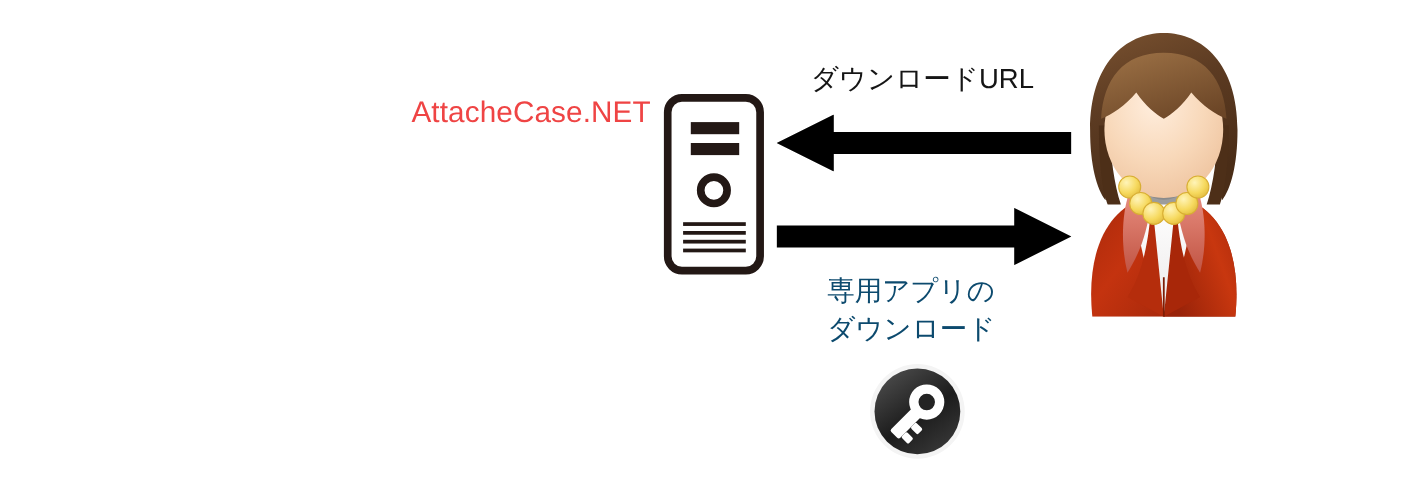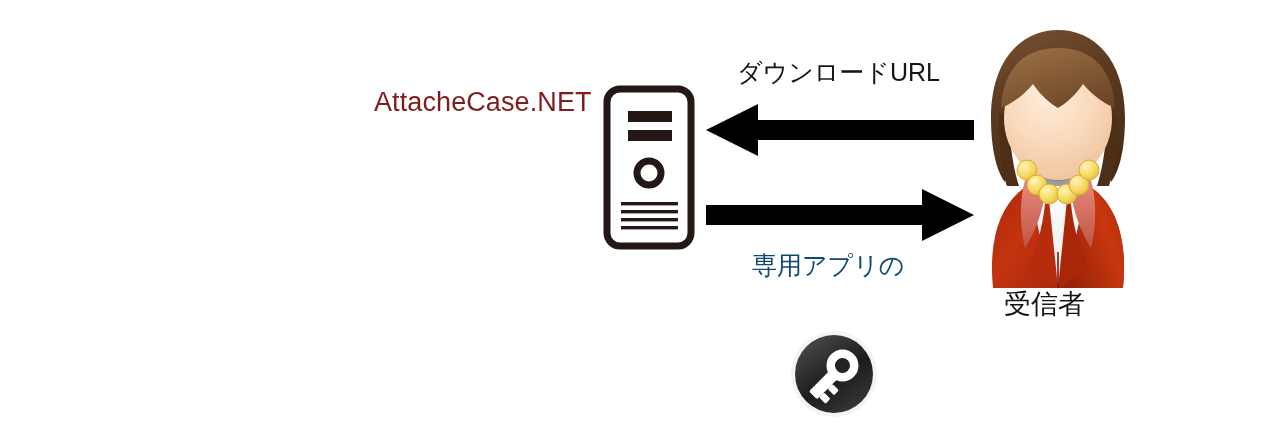--- a/index.html
+++ b/index.html
@@ -21,21 +21,21 @@
     position: absolute;
     color: #1a1a1a;
     white-space: pre;
     line-height: 1.22;
   }
   #server-label {
     left: 374px;
     top: 86px;
     font-size: 27px;
     letter-spacing: 0.1px;
-    color: #7f1d1d;
+    color: #ef4444;
   }
   #arrow-top-label {
     left: 737px;
     top: 57px;
     font-size: 25px;
     color: #151515;
   }
   #arrow-bottom-label {
     left: 752px;
     top: 248px;
@@ -106,21 +106,21 @@
     <div class="label" id="arrow-top-label">ダウンロードURL</div>
     <svg class="arrow-svg" id="arrow-download-url" viewBox="0 0 268 52">
       <polygon points="0,26 52,0 52,16 268,16 268,36 52,36 52,52" fill="#000000"></polygon>
     </svg>
   </div>
 
   <div>
     <svg class="arrow-svg" id="arrow-app-download" viewBox="0 0 268 52">
       <polygon points="268,26 216,0 216,16 0,16 0,36 216,36 216,52" fill="#000000"></polygon>
     </svg>
-    <div class="label" id="arrow-bottom-label"><span>専用アプリの</span><br></div>
+    <div class="label" id="arrow-bottom-label"><span>専用アプリの</span><br><span>ダウンロード</span></div>
   </div>
 
   <svg id="person-figure" viewBox="0 0 190 266">
     <defs>
       <linearGradient id="gHair" x1="0" y1="0" x2="0.35" y2="1">
         <stop offset="0%" stop-color="#7a5230"></stop>
         <stop offset="45%" stop-color="#5c3b22"></stop>
         <stop offset="100%" stop-color="#4a2d17"></stop>
       </linearGradient>
       <linearGradient id="gHairHi" x1="0.2" y1="0" x2="0.8" y2="1">
@@ -189,21 +189,20 @@
     <g>
       <circle cx="64" cy="148" r="10" fill="url(#gBead)" stroke="#d8ae33" stroke-width="1"></circle>
       <circle cx="74" cy="163" r="10" fill="url(#gBead)" stroke="#d8ae33" stroke-width="1"></circle>
       <circle cx="86" cy="172" r="10" fill="url(#gBead)" stroke="#d8ae33" stroke-width="1"></circle>
       <circle cx="104" cy="172" r="10" fill="url(#gBead)" stroke="#d8ae33" stroke-width="1"></circle>
       <circle cx="116" cy="163" r="10" fill="url(#gBead)" stroke="#d8ae33" stroke-width="1"></circle>
       <circle cx="126" cy="148" r="10" fill="url(#gBead)" stroke="#d8ae33" stroke-width="1"></circle>
     </g>
   </svg>
 
-  <div class="label" id="person-label">受信者</div>
 
   <svg id="key-badge" viewBox="0 0 92 92">
     <defs>
       <linearGradient id="gDisc" x1="0.15" y1="0" x2="0.85" y2="1">
         <stop offset="0%" stop-color="#4e4e4e"></stop>
         <stop offset="38%" stop-color="#2b2b2b"></stop>
         <stop offset="55%" stop-color="#1c1c1c"></stop>
         <stop offset="100%" stop-color="#3a3a3a"></stop>
       </linearGradient>
     </defs>

